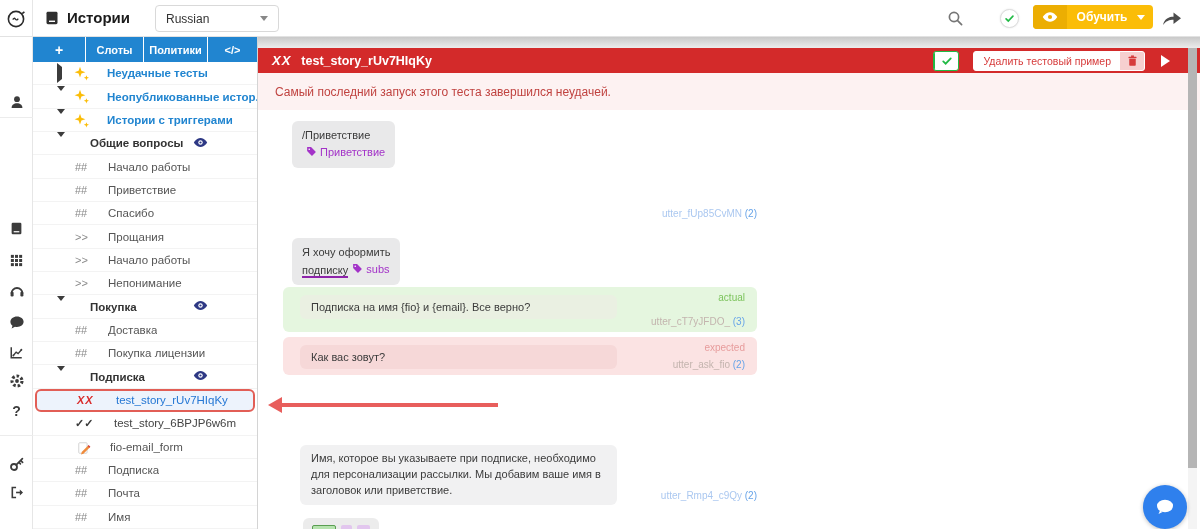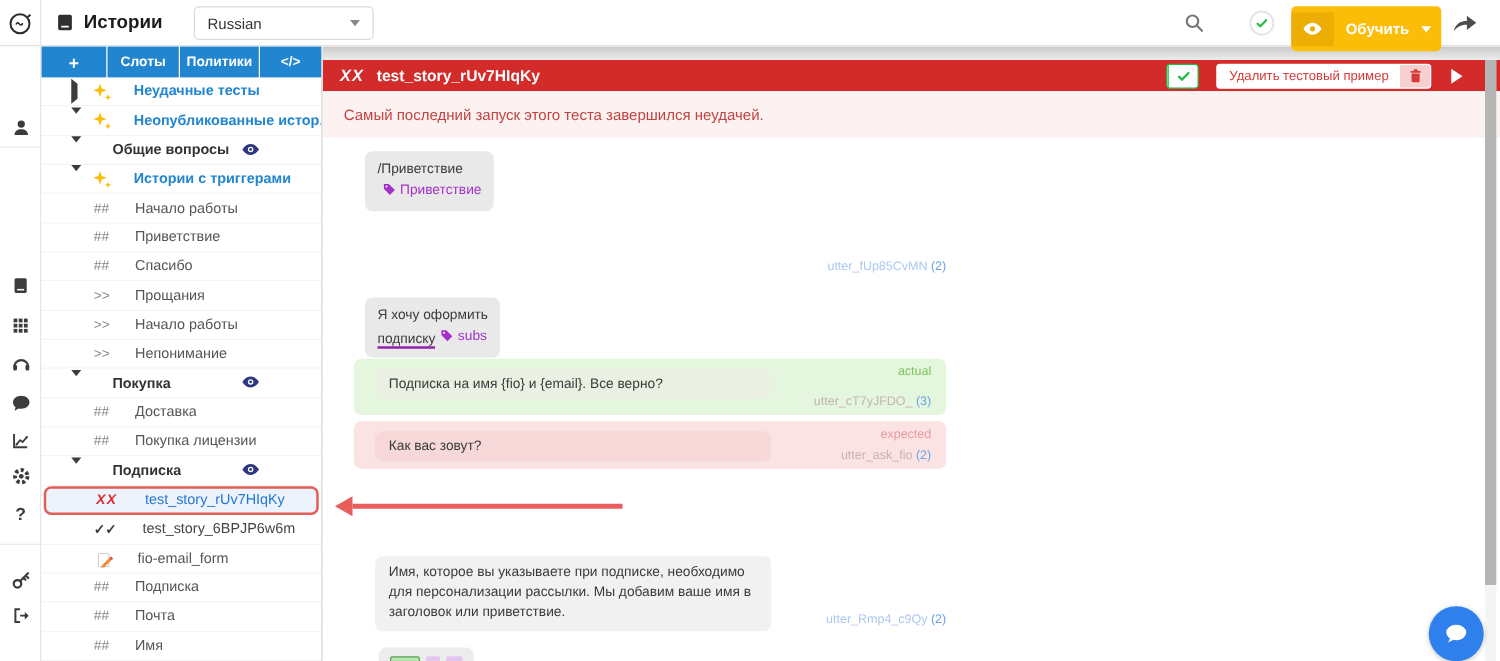--- a/index.html
+++ b/index.html
@@ -6,30 +6,30 @@
   body { font-family:"Liberation Sans", sans-serif; background:#fff; }
   .app { position:relative; width:1200px; height:529px; overflow:hidden; background:#fff; }
 
   
   .topbar { position:absolute; top:0; left:0; width:1200px; height:37px; background:#fff;
             border-bottom:1px solid #e2e2e2; z-index:30; }
   .logo-cell { position:absolute; left:0; top:0; width:33px; height:37px; border-right:1px solid #e6e6e6;
                display:flex; align-items:center; justify-content:center; }
   .tb-book { position:absolute; left:44px; top:10px; }
   .tb-title { position:absolute; left:67px; top:9px; font-size:15px; font-weight:bold; color:#1b1b1b; }
-  .lang-dd { position:absolute; left:155px; top:5px; width:144px; height:27px; border:1px solid #d9d9d9;
+  .lang-dd { position:absolute; left:155px; top:5px; width:124px; height:27px; border:1px solid #d9d9d9;
              border-radius:4px; background:#fff; display:flex; align-items:center; padding:0 10px; cursor:pointer; }
   .lang-dd .val { font-size:12px; color:#333; flex:1; }
   .caret-dn-gray { width:0; height:0; border-left:4px solid transparent; border-right:4px solid transparent;
                    border-top:5px solid #888; }
   .tb-search { position:absolute; left:947px; top:10px; }
   .tb-check { position:absolute; left:1000px; top:9px; width:19px; height:19px; border:1px solid #ddd;
               border-radius:50%; background:#fff; display:flex; align-items:center; justify-content:center;
               box-shadow:0 0 2px rgba(0,0,0,.12); }
-  .train-btn { position:absolute; left:1033px; top:5px; width:120px; height:36px; border-radius:4px;
+  .train-btn { position:absolute; left:1033px; top:5px; width:120px; height:24px; border-radius:4px;
                background:#fbbd08; display:flex; align-items:center; overflow:hidden; cursor:pointer; }
   .train-eye { width:34px; height:27px; background:#ecae02; display:flex; align-items:center; justify-content:center; }
   .train-label { flex:1; text-align:center; color:#fff; font-size:12px; font-weight:bold; }
   .train-caret { width:0; height:0; border-left:4px solid transparent; border-right:4px solid transparent;
                  border-top:5px solid #fff; margin-right:8px; }
   .tb-share { position:absolute; left:1160px; top:8px; }
 
   
   .icon-sidebar { position:absolute; left:0; top:37px; width:33px; height:492px; background:#fff;
                   border-right:1px solid #e6e6e6; z-index:20; }
@@ -281,36 +281,36 @@
           <span class="tr-label with-sparkle">Неудачные тесты</span>
         </div>
         <div class="tree-row kind-link">
           <span class="tr-caret"><span class="caret-down"></span></span>
           <span class="tr-sparkle"><svg width="17" height="15" viewBox="0 0 17 15">
               <path d="M7 .8l1.4 4 4 1.4-4 1.4-1.4 4-1.4-4-4-1.4 4-1.4z" fill="#fbbd08"></path>
               <path d="M13.4 9.2l.7 1.9 1.9.7-1.9.7-.7 1.9-.7-1.9-1.9-.7 1.9-.7z" fill="#fbbd08"></path>
             </svg></span>
           <span class="tr-label with-sparkle">Неопубликованные истор...</span>
         </div>
+        <div class="tree-row kind-link">
+          <span class="tr-caret"><span class="caret-down"></span></span>
+          <span class="tr-sparkle"><svg width="17" height="15" viewBox="0 0 17 15">
+              <path d="M7 .8l1.4 4 4 1.4-4 1.4-1.4 4-1.4-4-4-1.4 4-1.4z" fill="#fbbd08"></path>
+              <path d="M13.4 9.2l.7 1.9 1.9.7-1.9.7-.7 1.9-.7-1.9-1.9-.7 1.9-.7z" fill="#fbbd08"></path>
+            </svg></span>
+          <span class="tr-label with-sparkle">Истории с триггерами</span>
+        </div>
         <div class="tree-row kind-group">
           <span class="tr-caret"><span class="caret-down"></span></span>
           <span class="tr-label">Общие вопросы</span>
           <span class="tr-eye"><svg width="15" height="11" viewBox="0 0 16 12">
               <path d="M.8 6S3.4 1.2 8 1.2 15.2 6 15.2 6 12.6 10.8 8 10.8.8 6 .8 6z" fill="#2d3884"></path>
               <circle cx="8" cy="6" r="2.4" fill="#fff"></circle>
               <circle cx="8" cy="6" r="1.2" fill="#2d3884"></circle>
             </svg></span>
-        </div>
-        <div class="tree-row kind-link">
-          <span class="tr-caret"><span class="caret-down"></span></span>
-          <span class="tr-sparkle"><svg width="17" height="15" viewBox="0 0 17 15">
-              <path d="M7 .8l1.4 4 4 1.4-4 1.4-1.4 4-1.4-4-4-1.4 4-1.4z" fill="#fbbd08"></path>
-              <path d="M13.4 9.2l.7 1.9 1.9.7-1.9.7-.7 1.9-.7-1.9-1.9-.7 1.9-.7z" fill="#fbbd08"></path>
-            </svg></span>
-          <span class="tr-label with-sparkle">Истории с триггерами</span>
         </div>
         <div class="tree-row kind-child">
           <span class="tr-prefix">##</span>
           <span class="tr-label">Начало работы</span>
         </div>
         <div class="tree-row kind-child">
           <span class="tr-prefix">##</span>
           <span class="tr-label">Приветствие</span>
         </div>
         <div class="tree-row kind-child">

